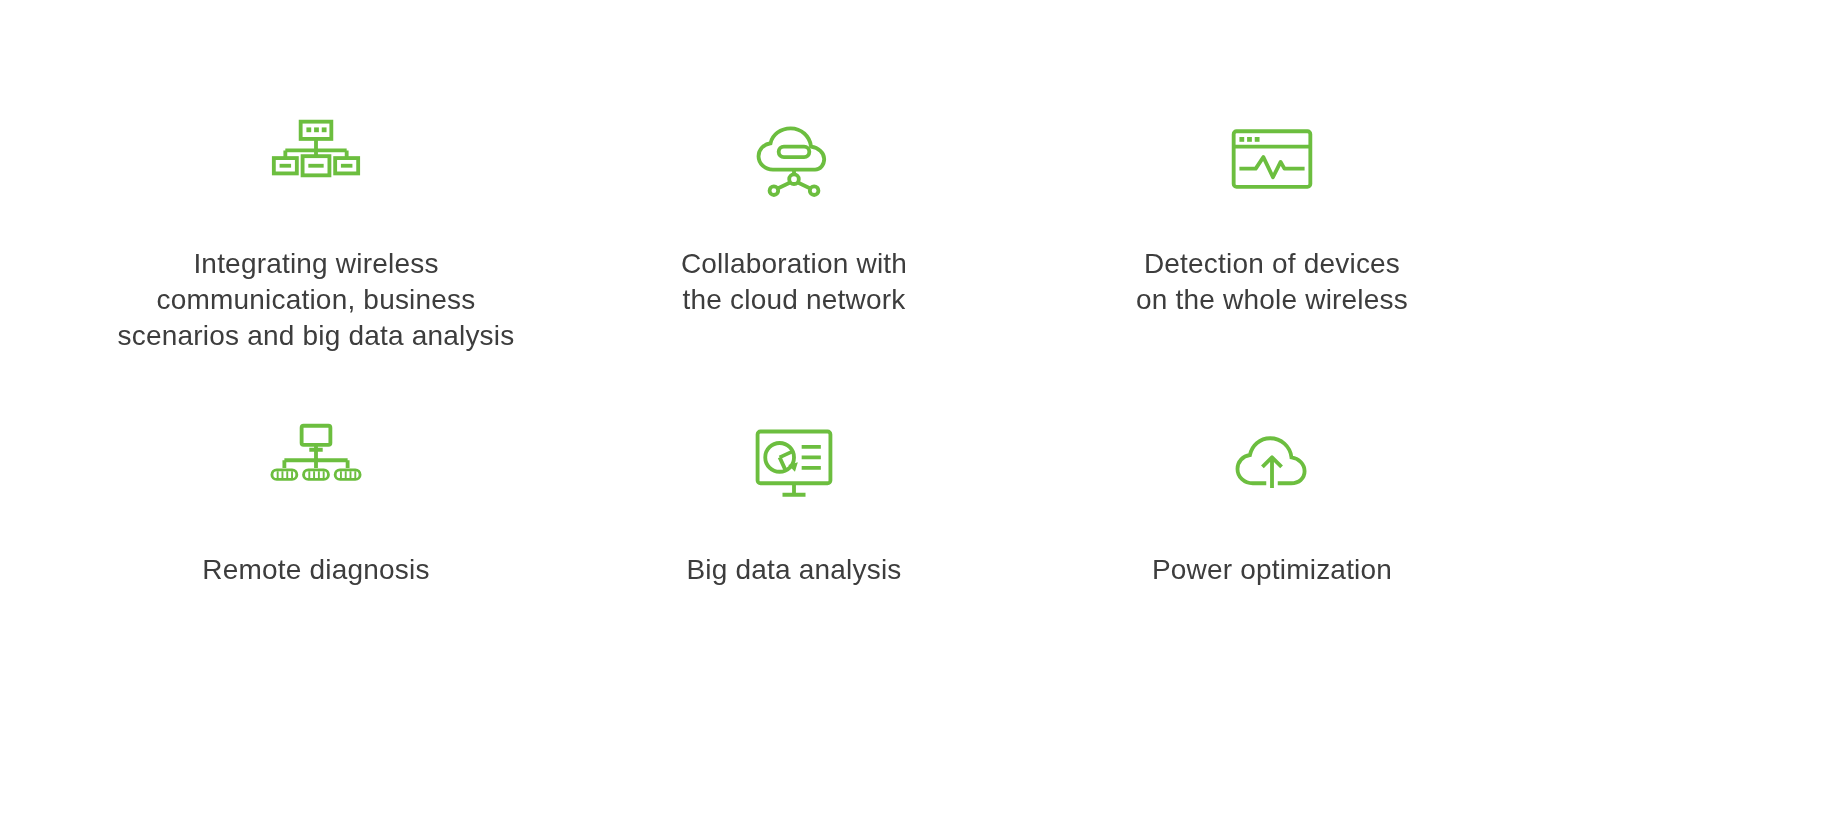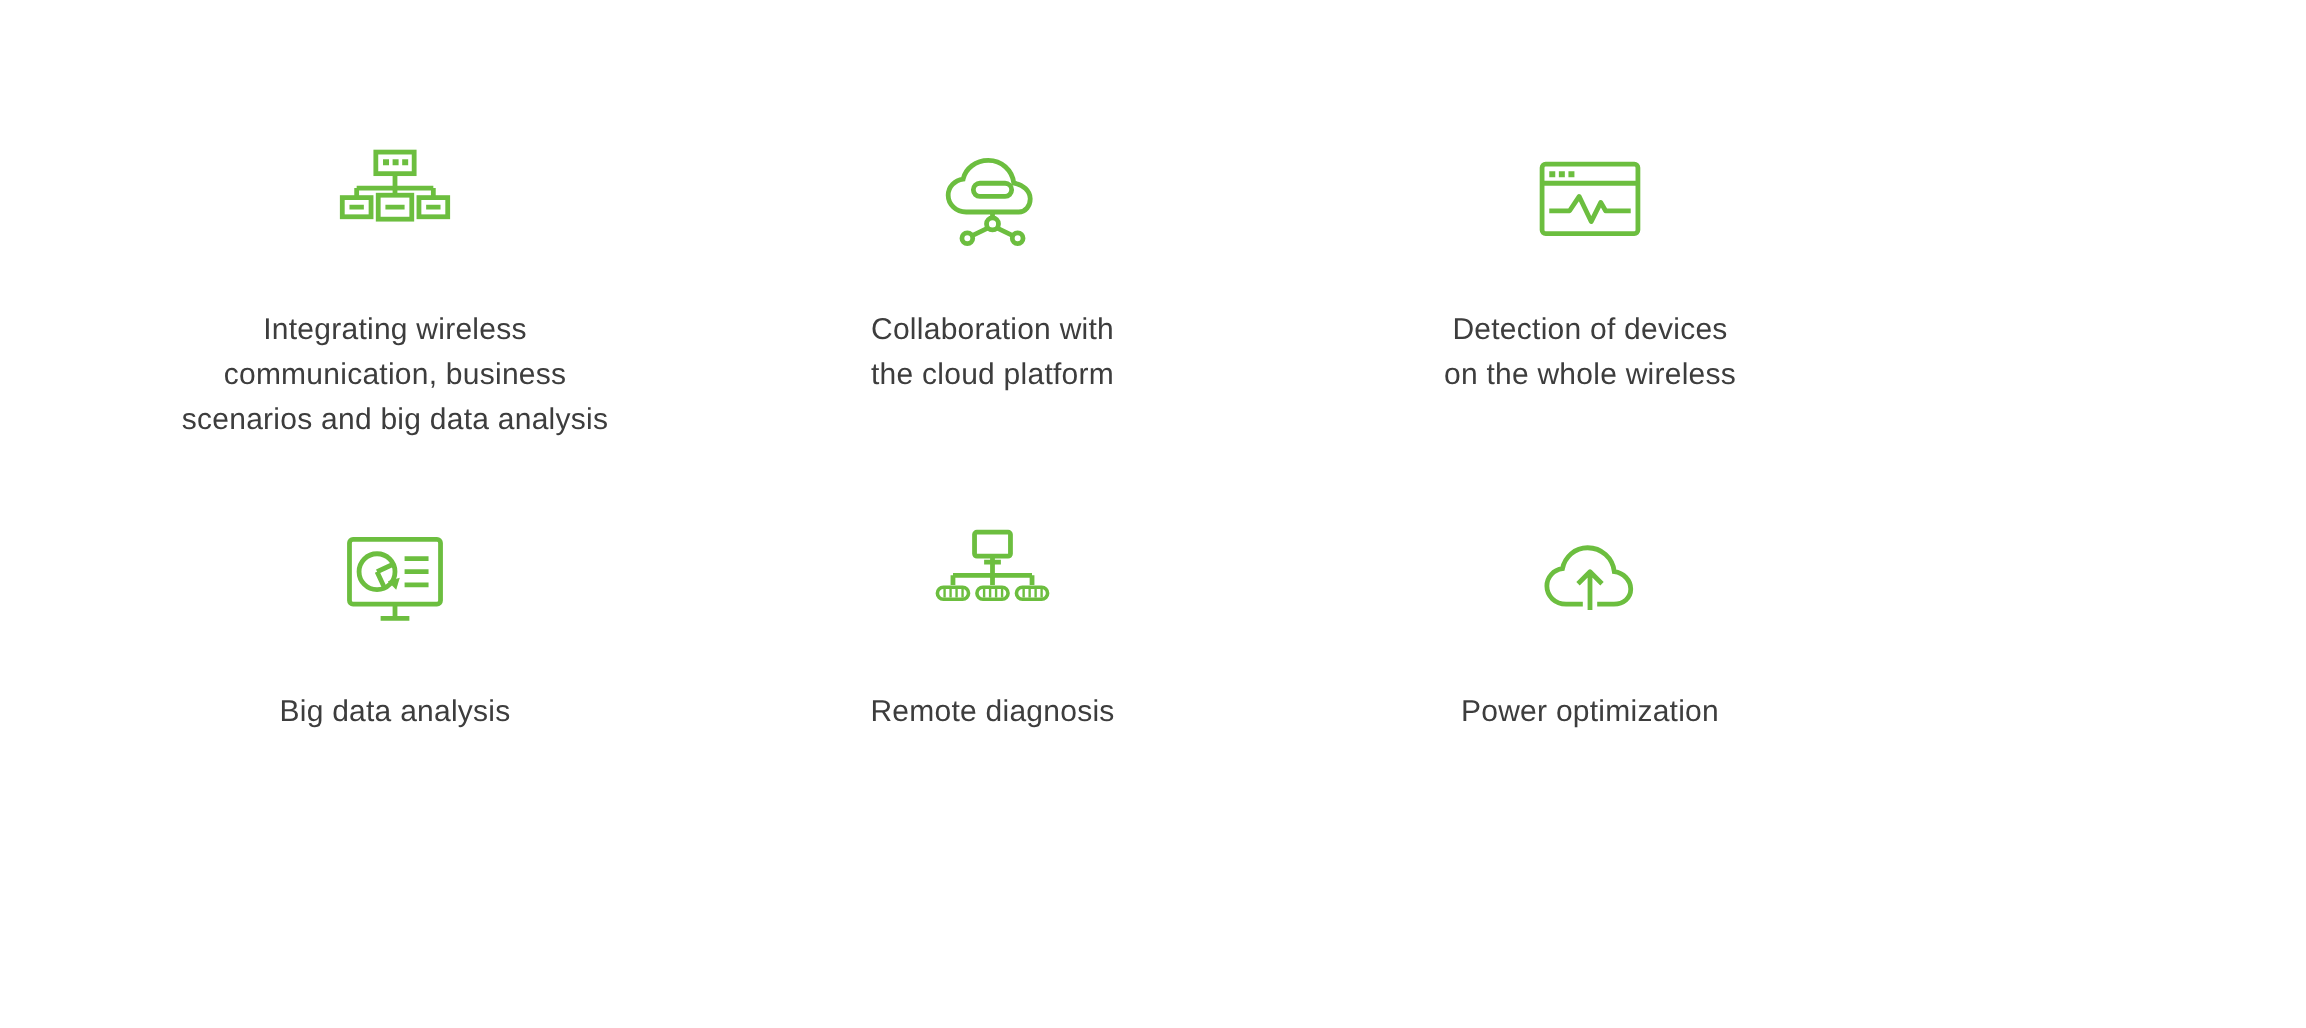--- a/index.html
+++ b/index.html
@@ -38,21 +38,21 @@
     display: flex;
     align-items: center;
     justify-content: center;
     margin-bottom: 38px;
     color: var(--accent);
   }
   .icon-wrap svg {
     display: block;
   }
   .caption {
-    font-size: 24px;
+    font-size: 28px;
     line-height: 36px;
     font-weight: 400;
     color: var(--text);
     text-align: center;
     white-space: pre-line;
     letter-spacing: 0.2px;
   }
 </style>
 </head>
 <body>
@@ -85,50 +85,36 @@
       <svg viewBox="0 0 96 96" width="92" height="92" fill="none" stroke="currentColor" stroke-width="4">
         <path d="M70 58 H26 C17.5 58 11 51.5 11 44 C11 37 16.5 31.5 23.5 30.5 C25.5 21.5 34 15 44.5 15 C55.5 15 64.5 23 65.8 34 C73.5 35 79.5 40.5 79.5 47 C79.5 53 75.5 58 70 58 Z"></path>
         <rect x="32" y="34" width="32" height="11" rx="5.5"></rect>
         <path d="M48 58 V63 M44 71.5 L31.5 77.5 M52 71.5 L64.5 77.5"></path>
         <circle cx="48" cy="68" r="5"></circle>
         <circle cx="27" cy="80" r="4.5"></circle>
         <circle cx="69" cy="80" r="4.5"></circle>
       </svg>
     </div>
     <div class="caption">Collaboration with
-the cloud platform</div>
+the cloud network</div>
   </div>
 
   <div class="cell">
     <div class="icon-wrap">
       <svg viewBox="0 0 96 96" width="92" height="92" fill="none" stroke="currentColor" stroke-width="4">
         <rect x="8" y="18" width="80" height="58" rx="3"></rect>
         <path d="M8 34 H88"></path>
         <rect x="14" y="24" width="5" height="5" fill="currentColor" stroke="none"></rect>
         <rect x="22" y="24" width="5" height="5" fill="currentColor" stroke="none"></rect>
         <rect x="30" y="24" width="5" height="5" fill="currentColor" stroke="none"></rect>
         <path d="M14 57 H31 L39 45 L49 66 L57 50 L61 57 H82" stroke-linejoin="round"></path>
       </svg>
     </div>
     <div class="caption">Detection of devices
 on the whole wireless</div>
-  </div>
-
-  <div class="cell">
-    <div class="icon-wrap">
-      <svg viewBox="0 0 96 96" width="92" height="92" fill="none" stroke="currentColor" stroke-width="4">
-        <rect x="10" y="12" width="76" height="54" rx="3"></rect>
-        <path d="M48 66 V78 M36 78 H60"></path>
-        <circle cx="33" cy="39" r="15"></circle>
-        <path d="M33 39 L46 33 M33 39 L39 52"></path>
-        <path d="M42 47 L52 44 L49 54 Z" fill="currentColor" stroke="none"></path>
-        <path d="M56 28 H76 M56 39 H76 M56 50 H76"></path>
-      </svg>
-    </div>
-    <div class="caption">Big data analysis</div>
   </div>
 
   <div class="cell">
     <div class="icon-wrap">
       <svg viewBox="0 0 96 96" width="96" height="92" fill="none" stroke="currentColor" stroke-width="4">
         <rect x="33" y="6" width="30" height="20" rx="2"></rect>
         <path d="M48 26 V31 M41 31 H55"></path>
         <path d="M48 31 V42 M15 42 H81 M15 42 V50 M48 42 V50 M81 42 V50"></path>
         <rect x="2" y="52" width="26" height="10" rx="5" stroke-width="3"></rect>
         <rect x="35" y="52" width="26" height="10" rx="5" stroke-width="3"></rect>
@@ -137,20 +123,34 @@
         <path d="M41 53.5 V60.5 M46 53.5 V60.5 M51 53.5 V60.5 M56 53.5 V60.5" stroke-width="2"></path>
         <path d="M74 53.5 V60.5 M79 53.5 V60.5 M84 53.5 V60.5 M89 53.5 V60.5" stroke-width="2"></path>
       </svg>
     </div>
     <div class="caption">Remote diagnosis</div>
   </div>
 
   <div class="cell">
     <div class="icon-wrap">
       <svg viewBox="0 0 96 96" width="92" height="92" fill="none" stroke="currentColor" stroke-width="4">
+        <rect x="10" y="12" width="76" height="54" rx="3"></rect>
+        <path d="M48 66 V78 M36 78 H60"></path>
+        <circle cx="33" cy="39" r="15"></circle>
+        <path d="M33 39 L46 33 M33 39 L39 52"></path>
+        <path d="M42 47 L52 44 L49 54 Z" fill="currentColor" stroke="none"></path>
+        <path d="M56 28 H76 M56 39 H76 M56 50 H76"></path>
+      </svg>
+    </div>
+    <div class="caption">Big data analysis</div>
+  </div>
+
+  <div class="cell">
+    <div class="icon-wrap">
+      <svg viewBox="0 0 96 96" width="92" height="92" fill="none" stroke="currentColor" stroke-width="4">
         <path d="M42 66 H28 C19 66 12 59.5 12 51 C12 43.5 17.5 37.5 25 36.5 C27 26.5 35.5 19 46 19 C57.5 19 67 27.5 68.3 39 C76 40 82 46 82 53.5 C82 61 76 66 68 66 H54"></path>
         <path d="M48 71 V40 M38 49 L48 39 L58 49" stroke-linejoin="round"></path>
       </svg>
     </div>
     <div class="caption">Power optimization</div>
   </div>
 
 </div>
 
 </body></html>

